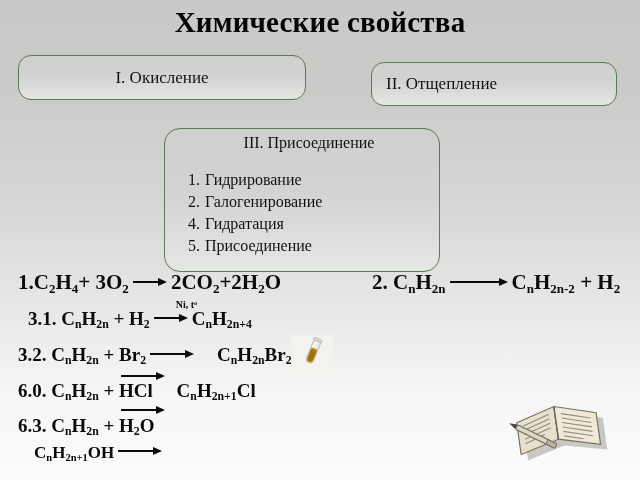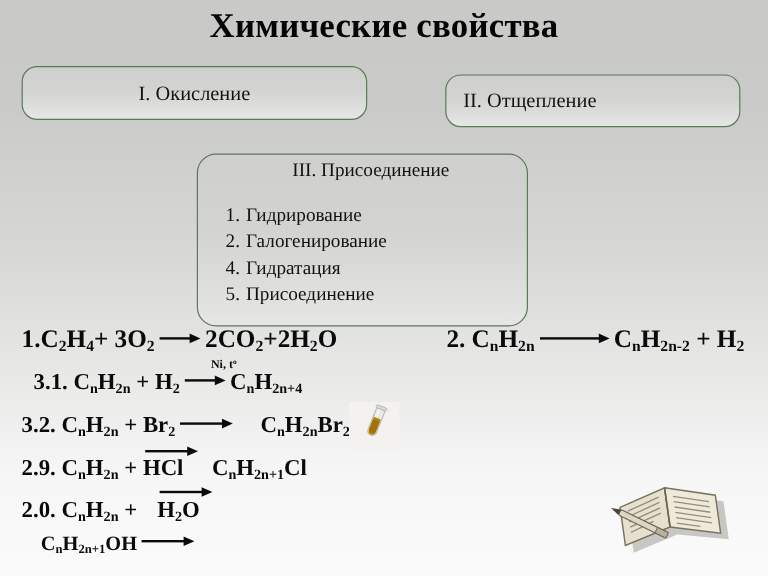--- a/index.html
+++ b/index.html
@@ -265,25 +265,25 @@
 
   <div class="eq" id="eq-hydro">
     <span>3.1.</span>&nbsp;<span><span>C</span><sub>n</sub><span>H</span><sub>2n</sub></span>&nbsp;<span>+</span>&nbsp;<span><span>H</span><sub>2</sub></span><span class="arrow short"><span class="catalyst"><span>Ni, t</span><sup>o</sup></span></span><span><span>C</span><sub>n</sub><span>H</span><sub>2n+4</sub></span>
   </div>
 
   <div class="eq" id="eq-halo">
     <span>3.2.</span>&nbsp;<span><span>C</span><sub>n</sub><span>H</span><sub>2n</sub></span>&nbsp;<span>+</span>&nbsp;<span><span>Br</span><sub>2</sub></span><span class="arrow"></span>&nbsp;&nbsp;&nbsp;&nbsp;<span><span>C</span><sub>n</sub><span>H</span><sub>2n</sub><span>Br</span><sub>2</sub></span>
   </div>
 
   <div class="eq" id="eq-hydrohalo">
-    <span>2.9.</span>&nbsp;<span><span>C</span><sub>n</sub><span>H</span><sub>2n</sub></span>&nbsp;<span>+</span>&nbsp;<span style="position:relative;"><span>HCl</span><span class="arrow-overlay" style="left:2px; top:-9px;"></span></span>&nbsp;&nbsp;&nbsp;&nbsp;&nbsp;<span><span>C</span><sub>n</sub><span>H</span><sub>2n+1</sub><span>Cl</span></span>
+    <span>6.0.</span>&nbsp;<span><span>C</span><sub>n</sub><span>H</span><sub>2n</sub></span>&nbsp;<span>+</span>&nbsp;<span style="position:relative;"><span>HCl</span><span class="arrow-overlay" style="left:2px; top:-9px;"></span></span>&nbsp;&nbsp;&nbsp;&nbsp;&nbsp;<span><span>C</span><sub>n</sub><span>H</span><sub>2n+1</sub><span>Cl</span></span>
   </div>
 
   <div class="eq" id="eq-hydration">
-    <span>2.0.</span>&nbsp;<span><span>C</span><sub>n</sub><span>H</span><sub>2n</sub></span>&nbsp;<span>+</span>&nbsp;<span style="position:relative;margin-left:12px;"><span>H</span><sub>2</sub><span>O</span><span class="arrow-overlay" style="left:2px; top:-10px;"></span></span>
+    <span>6.3.</span>&nbsp;<span><span>C</span><sub>n</sub><span>H</span><sub>2n</sub></span>&nbsp;<span>+</span>&nbsp;<span style="position:relative;"><span>H</span><sub>2</sub><span>O</span><span class="arrow-overlay" style="left:2px; top:-10px;"></span></span>
   </div>
 
   <div class="eq" id="eq-hydration-product">
     <span><span>C</span><sub>n</sub><span>H</span><sub>2n+1</sub><span>OH</span></span><span class="arrow"></span>
   </div>
 
   <div id="test-tube-image">
     <svg width="42" height="39" viewBox="0 0 42 39">
       <rect x="0" y="0" width="42" height="39" fill="#f3f2ef"></rect>
       <g transform="rotate(22 21 19)">

